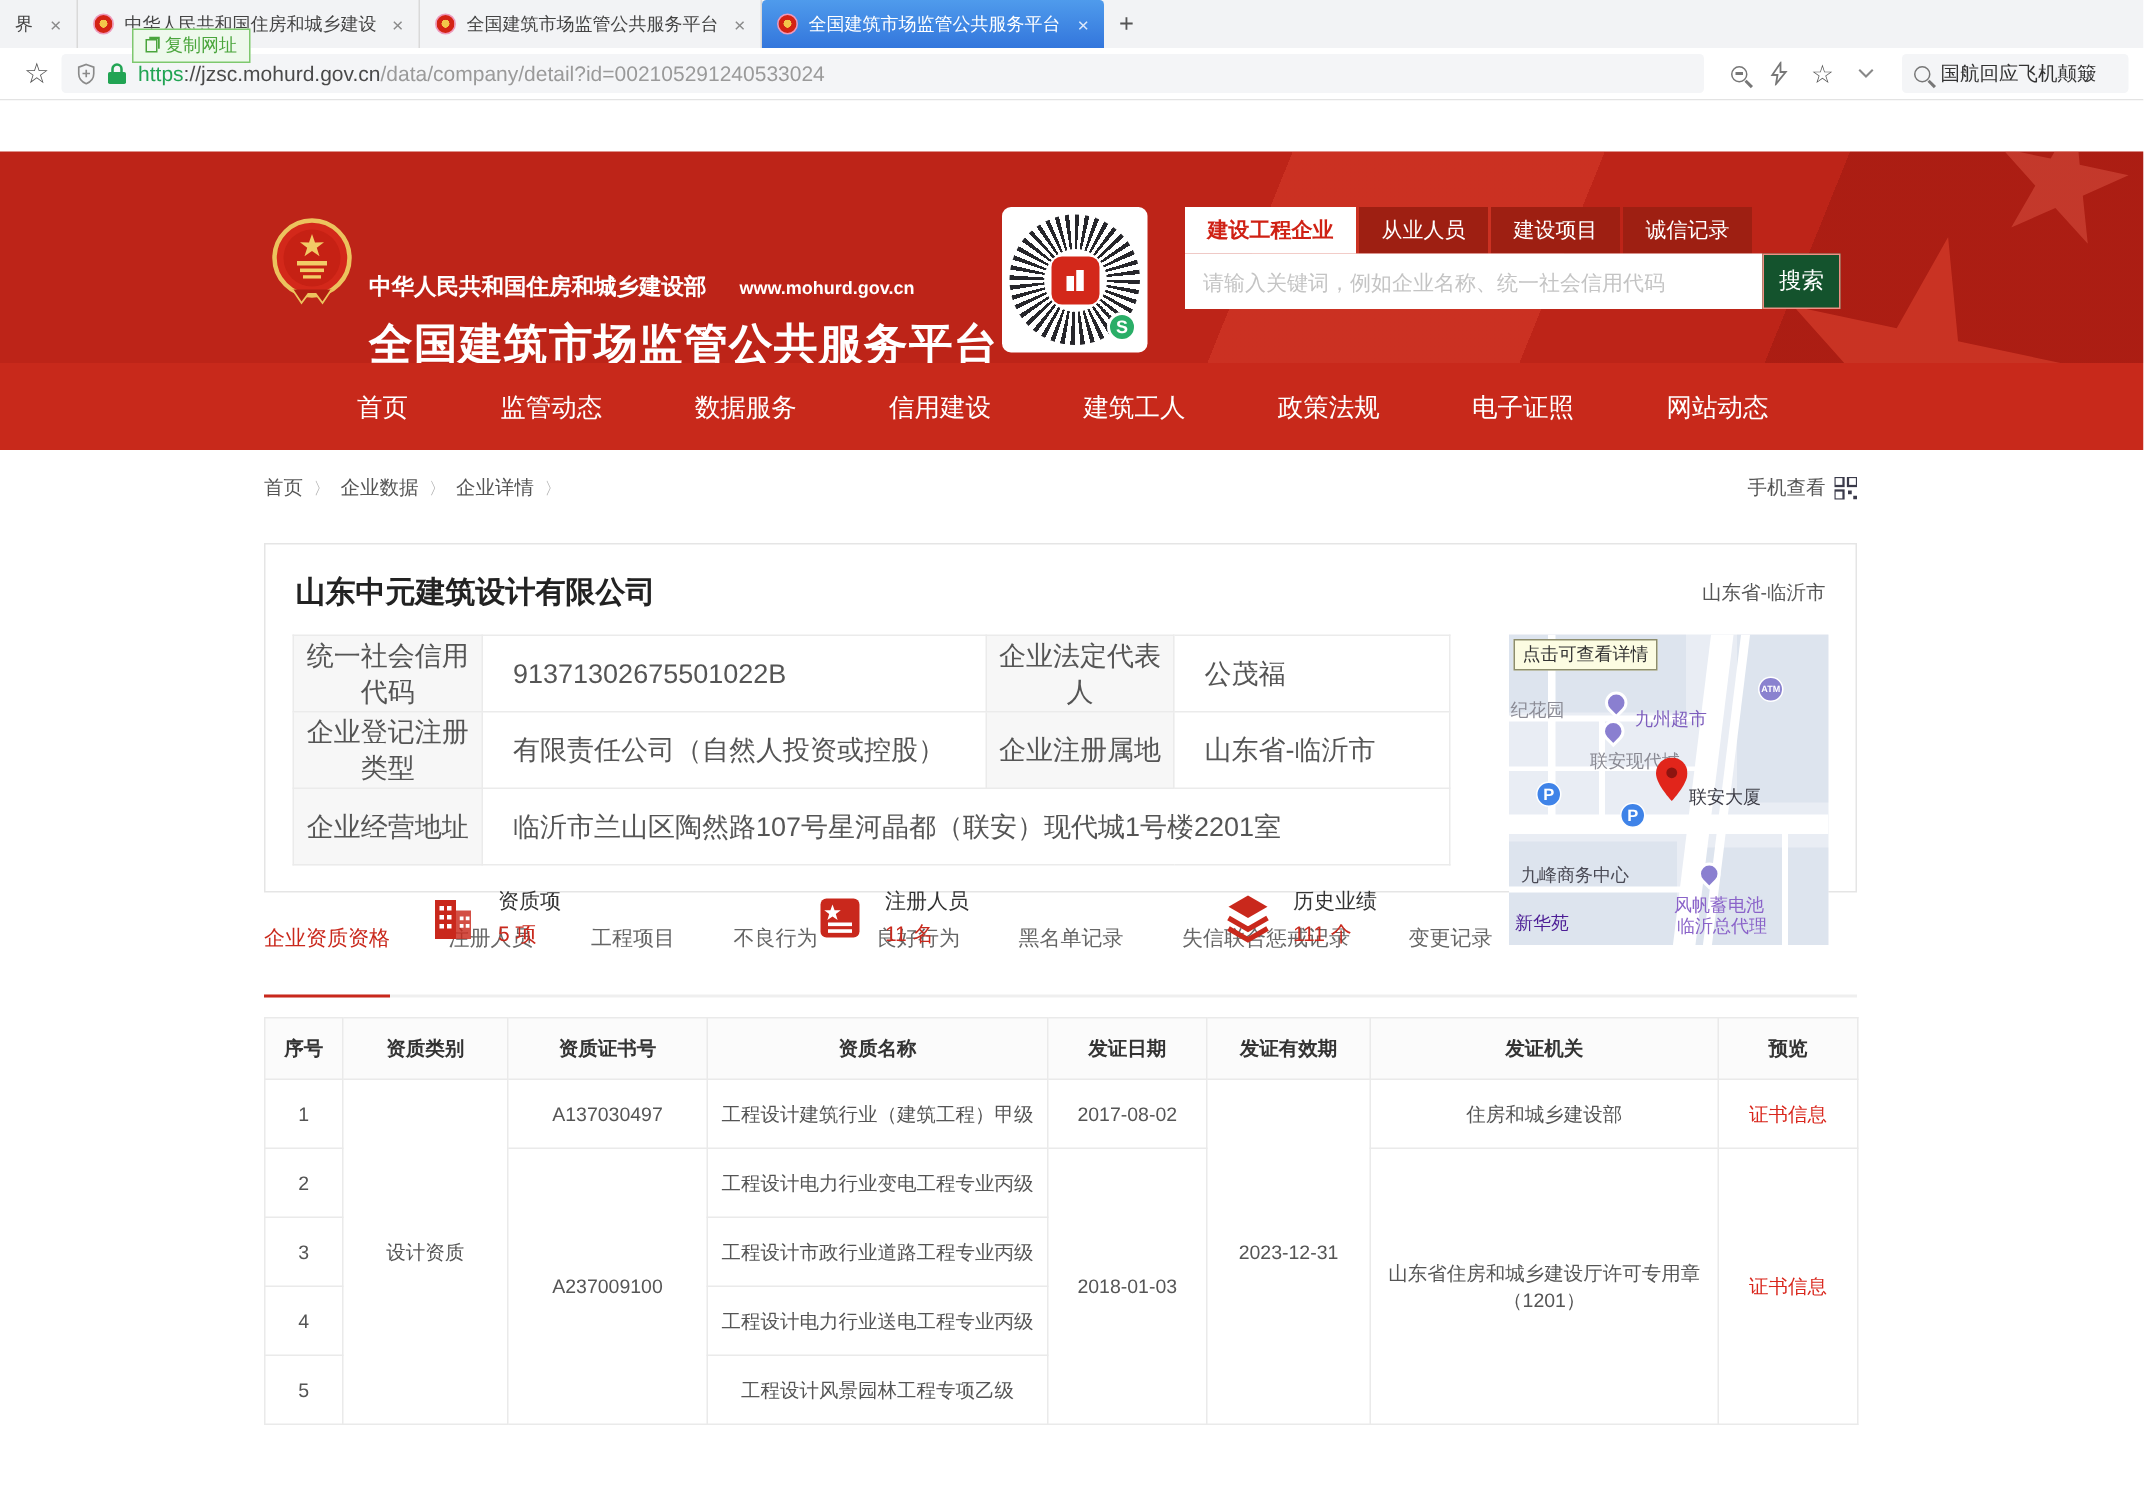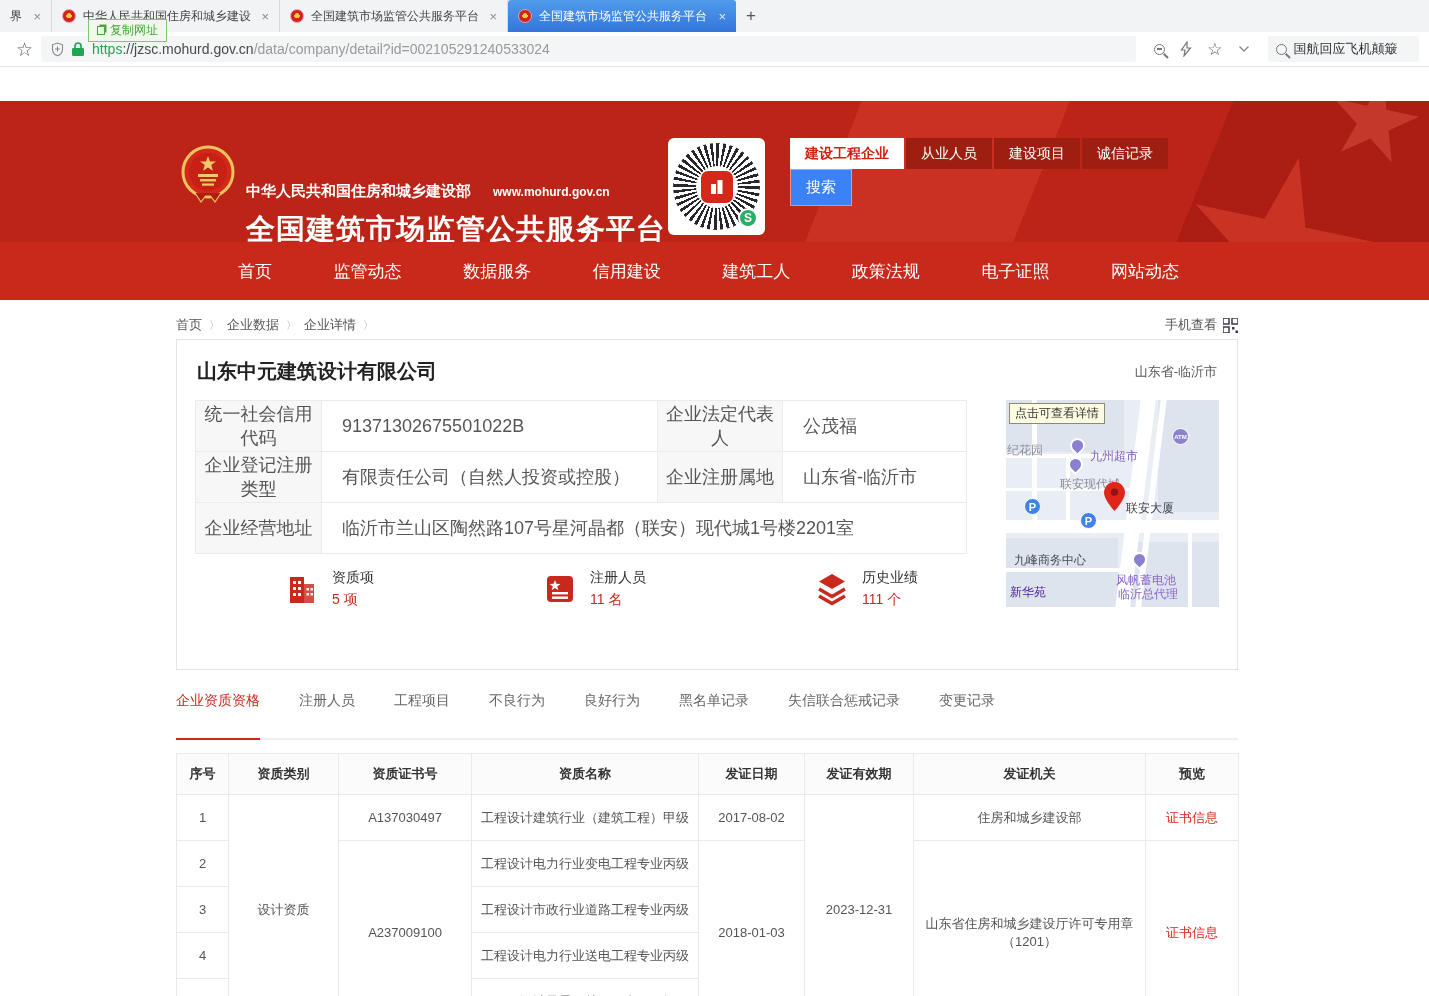--- a/index.html
+++ b/index.html
@@ -61,34 +61,34 @@
     background:#d3281a; border-radius:7px; display:flex; align-items:center; justify-content:center; }
   .qr-wechat { position:absolute; right:2px; bottom:2px; width:20px; height:20px; border-radius:50%; background:#2aae67;
     color:#fff; font-size:12px; font-weight:bold; display:flex; align-items:center; justify-content:center; border:2px solid #fff; }
   .search-area { position:absolute; left:790px; top:37px; }
   .stabs { display:flex; gap:2px;align-items:flex-end; }
   .stab { height:31px; line-height:31px; padding:0 15px; font-size:14px; color:#fff; background:#9e1f12; cursor:pointer; }
   .stab.active { background:#fff; color:#cf2114; font-weight:bold; }
   .srow { display:flex; }
   .sinput { width:385px; height:37px; border:none; outline:none; background:#fff; padding:0 12px; font-size:14px; color:#333; }
   .sinput::placeholder { color:#c4c4c4; }
-  .sbtn { width:62px; height:37px; background:#3b82f6; border:1px solid #ef9084; color:#fff; font-size:15px;
+  .sbtn { width:52px; height:37px; background:#14532d; border:1px solid #ef9084; color:#fff; font-size:15px;
     display:flex; align-items:center; justify-content:center; cursor:pointer;text-align:center; }
 
   .nav { height:58px; background:#c8291b; display:flex; align-items:center; justify-content:space-between;
     padding:0 250px 0 238px; }
   .nav-item { color:#fff; font-size:17px; cursor:pointer; white-space:nowrap; }
 
   
   .content { width:1062px; margin-left:176px; }
   .breadcrumb { margin-top:16px; display:flex; align-items:center; font-size:13px; color:#555; }
   .sep { color:#aaa; margin:0 7px; font-size:11px; }
   .bc-right { margin-left:auto; display:flex; align-items:center; gap:6px; color:#555; }
 
-  .card { margin-top:5px; border:1px solid #e5e5e5; position:relative; height:331px; padding:16px 18px; }
+  .card { margin-top:28px; border:1px solid #e5e5e5; position:relative; height:233px; padding:16px 18px; }
   .card-head { display:flex; align-items:center; justify-content:space-between; padding:2px 2px 0; }
   .cname { font-size:20px; font-weight:bold; color:#222; }
   .cregion { font-size:13px; color:#555; }
   .info-table { margin-top:15px; border-collapse:collapse; width:771px; font-size:18px; color:#555; table-layout:fixed; }
   .info-table td { border:1px solid #ebebeb; height:51px; }
   .info-table td.lab { background:#f7f7f7; text-align:center; }
   .info-table td.val { padding-left:20px; }
   .stats { width:771px; display:flex; justify-content:space-between; align-items:center; padding:15px 48px 0 88px; }
   .stat { display:flex; align-items:center; gap:11px; cursor:pointer; }
   .stat .txt { display:flex; flex-direction:column; }
@@ -221,20 +221,21 @@
   </div>
 
   <div class="search-area">
     <div class="stabs">
       <div class="stab active">建设工程企业</div>
       <div class="stab">从业人员</div>
       <div class="stab">建设项目</div>
       <div class="stab">诚信记录</div>
     </div>
     <div class="srow">
+      <input class="sinput" placeholder="请输入关键词，例如企业名称、统一社会信用代码" style="">
       <div class="sbtn">搜索</div>
     </div>
   </div>
 </div>
 
 <div class="nav">
   <span class="nav-item">首页</span>
   <span class="nav-item">监管动态</span>
   <span class="nav-item">数据服务</span>
   <span class="nav-item">信用建设</span>

